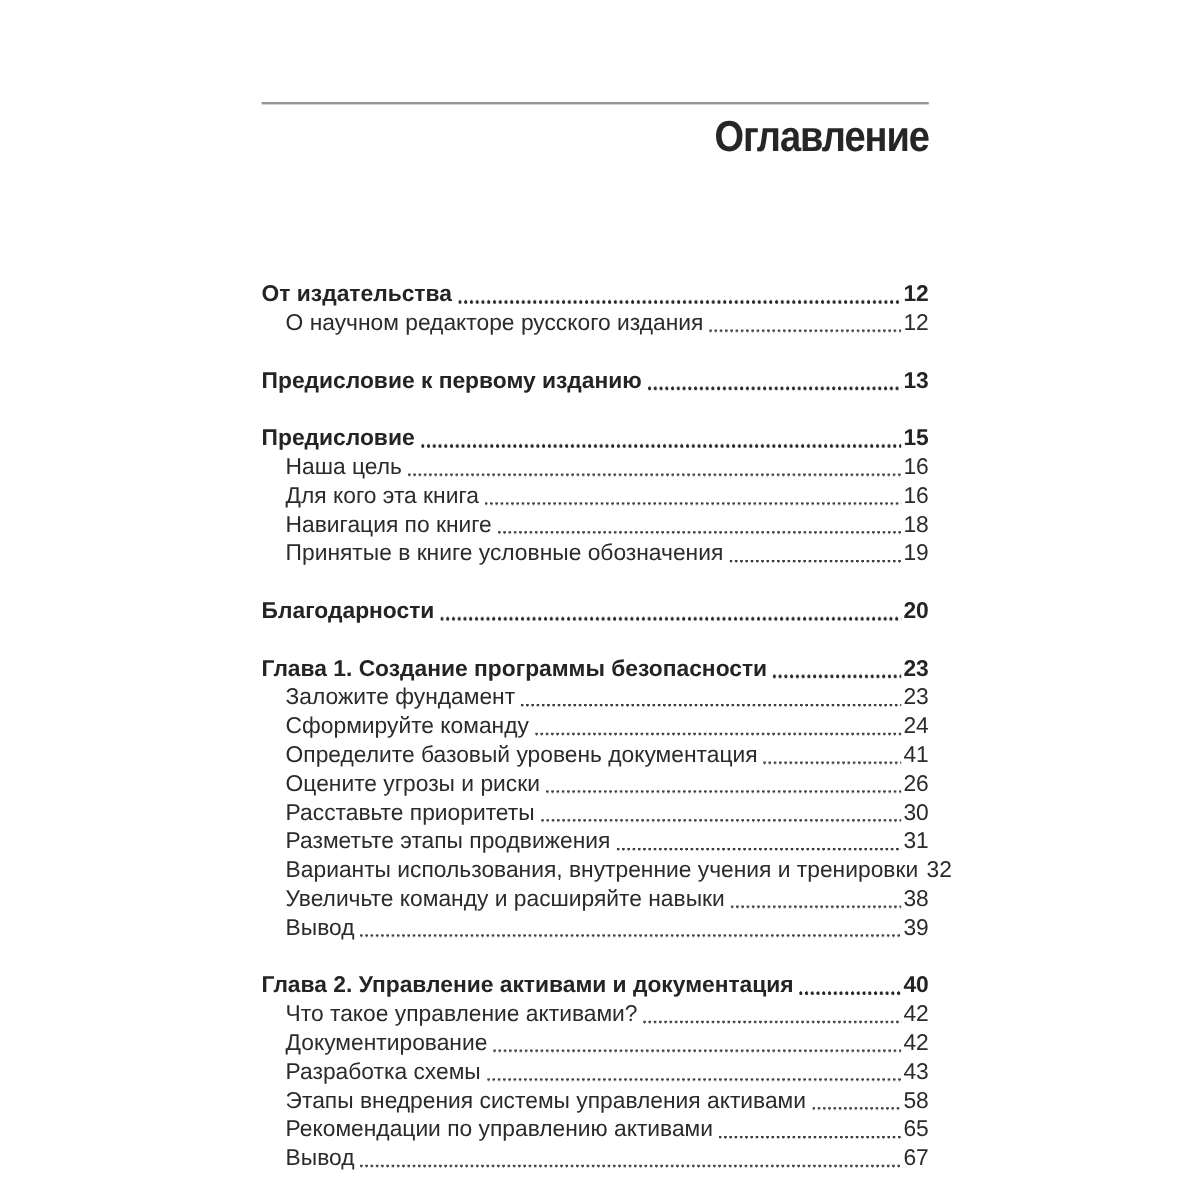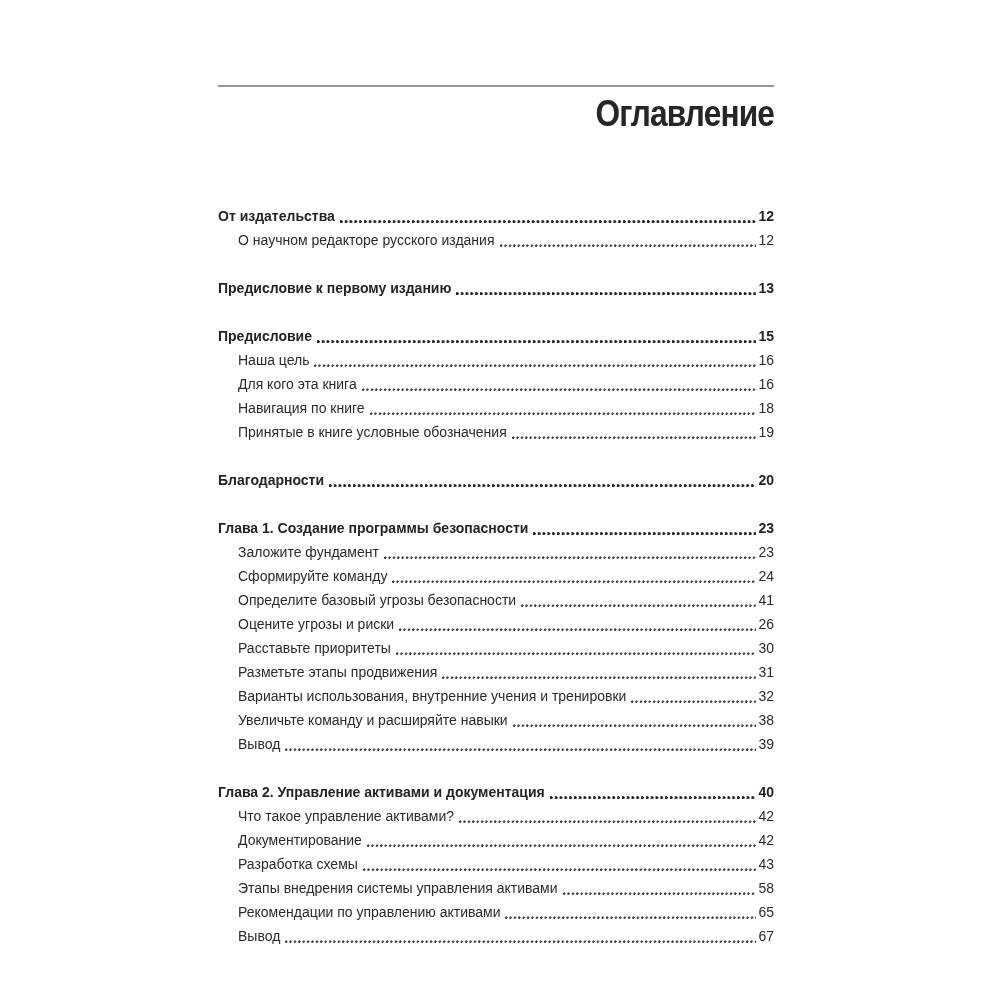--- a/index.html
+++ b/index.html
@@ -34,23 +34,23 @@
     line-height: 1.1;
     font-weight: 700;
     color: #262626;
     letter-spacing: -1px;
     transform: scaleX(0.88);
     transform-origin: 100% 50%;
   }
   .toc {
     position: absolute;
     left: 218px;
-    top: 204px;
+    top: 234px;
     width: 556px;
-    font-size: 14px;
+    font-size: 19px;
   }
   .row {
     display: flex;
     align-items: baseline;
     height: 24px;
     line-height: 24px;
     white-space: nowrap;
   }
   .row.bold {
     font-weight: 700;
@@ -147,21 +147,21 @@
         <span class="label">Заложите фундамент</span>
         <span class="dots"></span>
         <span class="pagenum">23</span>
       </div>
       <div class="row indent">
         <span class="label">Сформируйте команду</span>
         <span class="dots"></span>
         <span class="pagenum">24</span>
       </div>
       <div class="row indent">
-        <span class="label">Определите базовый угрозы безопасности</span>
+        <span class="label">Определите базовый уровень документация</span>
         <span class="dots"></span>
         <span class="pagenum">41</span>
       </div>
       <div class="row indent">
         <span class="label">Оцените угрозы и риски</span>
         <span class="dots"></span>
         <span class="pagenum">26</span>
       </div>
       <div class="row indent">
         <span class="label">Расставьте приоритеты</span>

